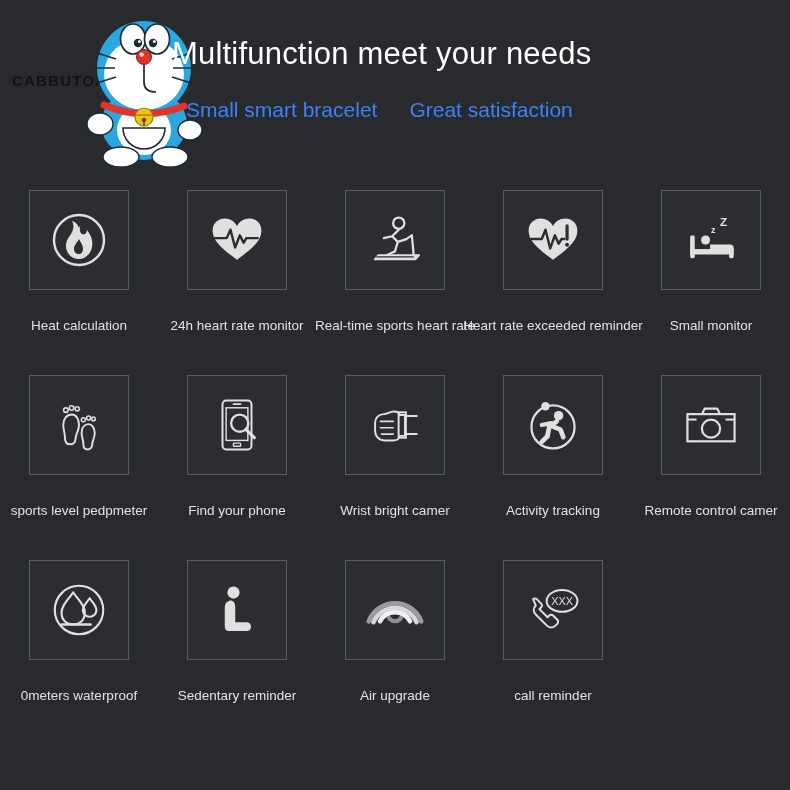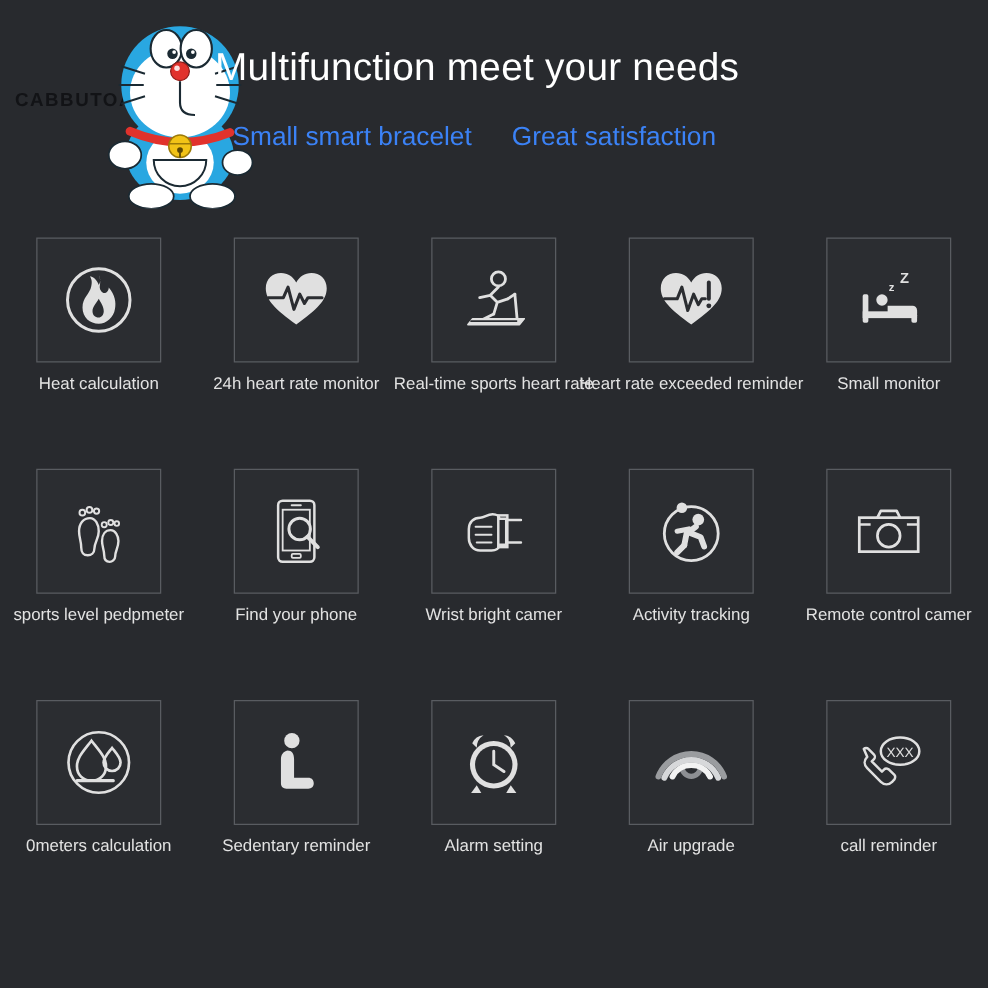--- a/index.html
+++ b/index.html
@@ -86,21 +86,21 @@
     background: #2b2d31;
     display: flex;
     align-items: center;
     justify-content: center;
     box-sizing: border-box;
   }
   .icon-box svg {
     display: block;
   }
   .cell-label {
-    margin-top: 10px;
+    margin-top: 29px;
     font-size: 13.5px;
     color: #e2e2e2;
     white-space: nowrap;
     text-align: right;
     line-height: 1;
   }
 </style>
 </head>
 <body>
 
@@ -304,47 +304,33 @@
 
     <div class="cell">
       <div class="icon-box">
         <svg viewBox="0 0 64 64" width="62" height="62">
           <circle cx="32" cy="32" r="25" fill="none" stroke="#e0e0e0" stroke-width="2.2"></circle>
           <path d="M26 14 c7 9 12 14 12 21 c0 7 -5 12 -12 12 c-7 0 -12 -5 -12 -12 c0 -7 5 -12 12 -21z" fill="none" stroke="#e0e0e0" stroke-width="2.2"></path>
           <path d="M43 20 c4 5 7 8 7 12 c0 4 -3 7 -7 7 c-4 0 -7 -3 -7 -7 c0 -4 3 -7 7 -12z" fill="none" stroke="#e0e0e0" stroke-width="2.2"></path>
           <path d="M14 47 h30" stroke="#e0e0e0" stroke-width="2.6" stroke-linecap="round"></path>
         </svg>
       </div>
-      <div class="cell-label">0meters calculation</div>
+      <div class="cell-label">0meters waterproof</div>
     </div>
 
     <div class="cell">
       <div class="icon-box">
         <svg viewBox="0 0 64 64" width="56" height="56">
           <circle cx="28" cy="12" r="7" fill="#e0e0e0"></circle>
           <path d="M24 21 c-4 1 -6 4 -6 8 v22 c0 3 2 5 5 5 h20 c3 0 5 -2 5 -5 c0 -3 -2 -5 -5 -5 H30 V29 c0 -5 -2 -8 -6 -8z" fill="#e0e0e0"></path>
         </svg>
       </div>
       <div class="cell-label">Sedentary reminder</div>
     </div>
 
-    <div class="cell">
-      <div class="icon-box">
-        <svg viewBox="0 0 64 64" width="58" height="58">
-          <circle cx="32" cy="34" r="21" fill="#e0e0e0"></circle>
-          <circle cx="32" cy="34" r="16.5" fill="#2b2d31"></circle>
-          <path d="M32 22 v12 l9 6" fill="none" stroke="#e0e0e0" stroke-width="2.6" stroke-linecap="round"></path>
-          <path d="M13 15 a12 12 0 0 1 10 -7 a13 13 0 0 0 -6 11z" fill="#e0e0e0"></path>
-          <path d="M51 15 a12 12 0 0 0 -10 -7 a13 13 0 0 1 6 11z" fill="#e0e0e0"></path>
-          <path d="M17 52 l-5 7 h9z" fill="#e0e0e0"></path>
-          <path d="M47 52 l5 7 h-9z" fill="#e0e0e0"></path>
-        </svg>
-      </div>
-      <div class="cell-label">Alarm setting</div>
-    </div>
 
     <div class="cell">
       <div class="icon-box">
         <svg viewBox="0 0 64 64" width="60" height="60">
           <circle cx="32" cy="36" r="10" fill="#8d8f93"></circle>
           <circle cx="32" cy="36" r="5.5" fill="#2b2d31"></circle>
           <path d="M16 44 a18 18 0 0 1 32 0" fill="none" stroke="#f2f2f2" stroke-width="5" stroke-linecap="round"></path>
           <path d="M9 45 a25 25 0 0 1 46 0" fill="none" stroke="#d7d8da" stroke-width="5" stroke-linecap="round"></path>
           <path d="M4 44 a30 30 0 0 1 56 0" fill="none" stroke="#9a9c9f" stroke-width="5" stroke-linecap="round"></path>
         </svg>

